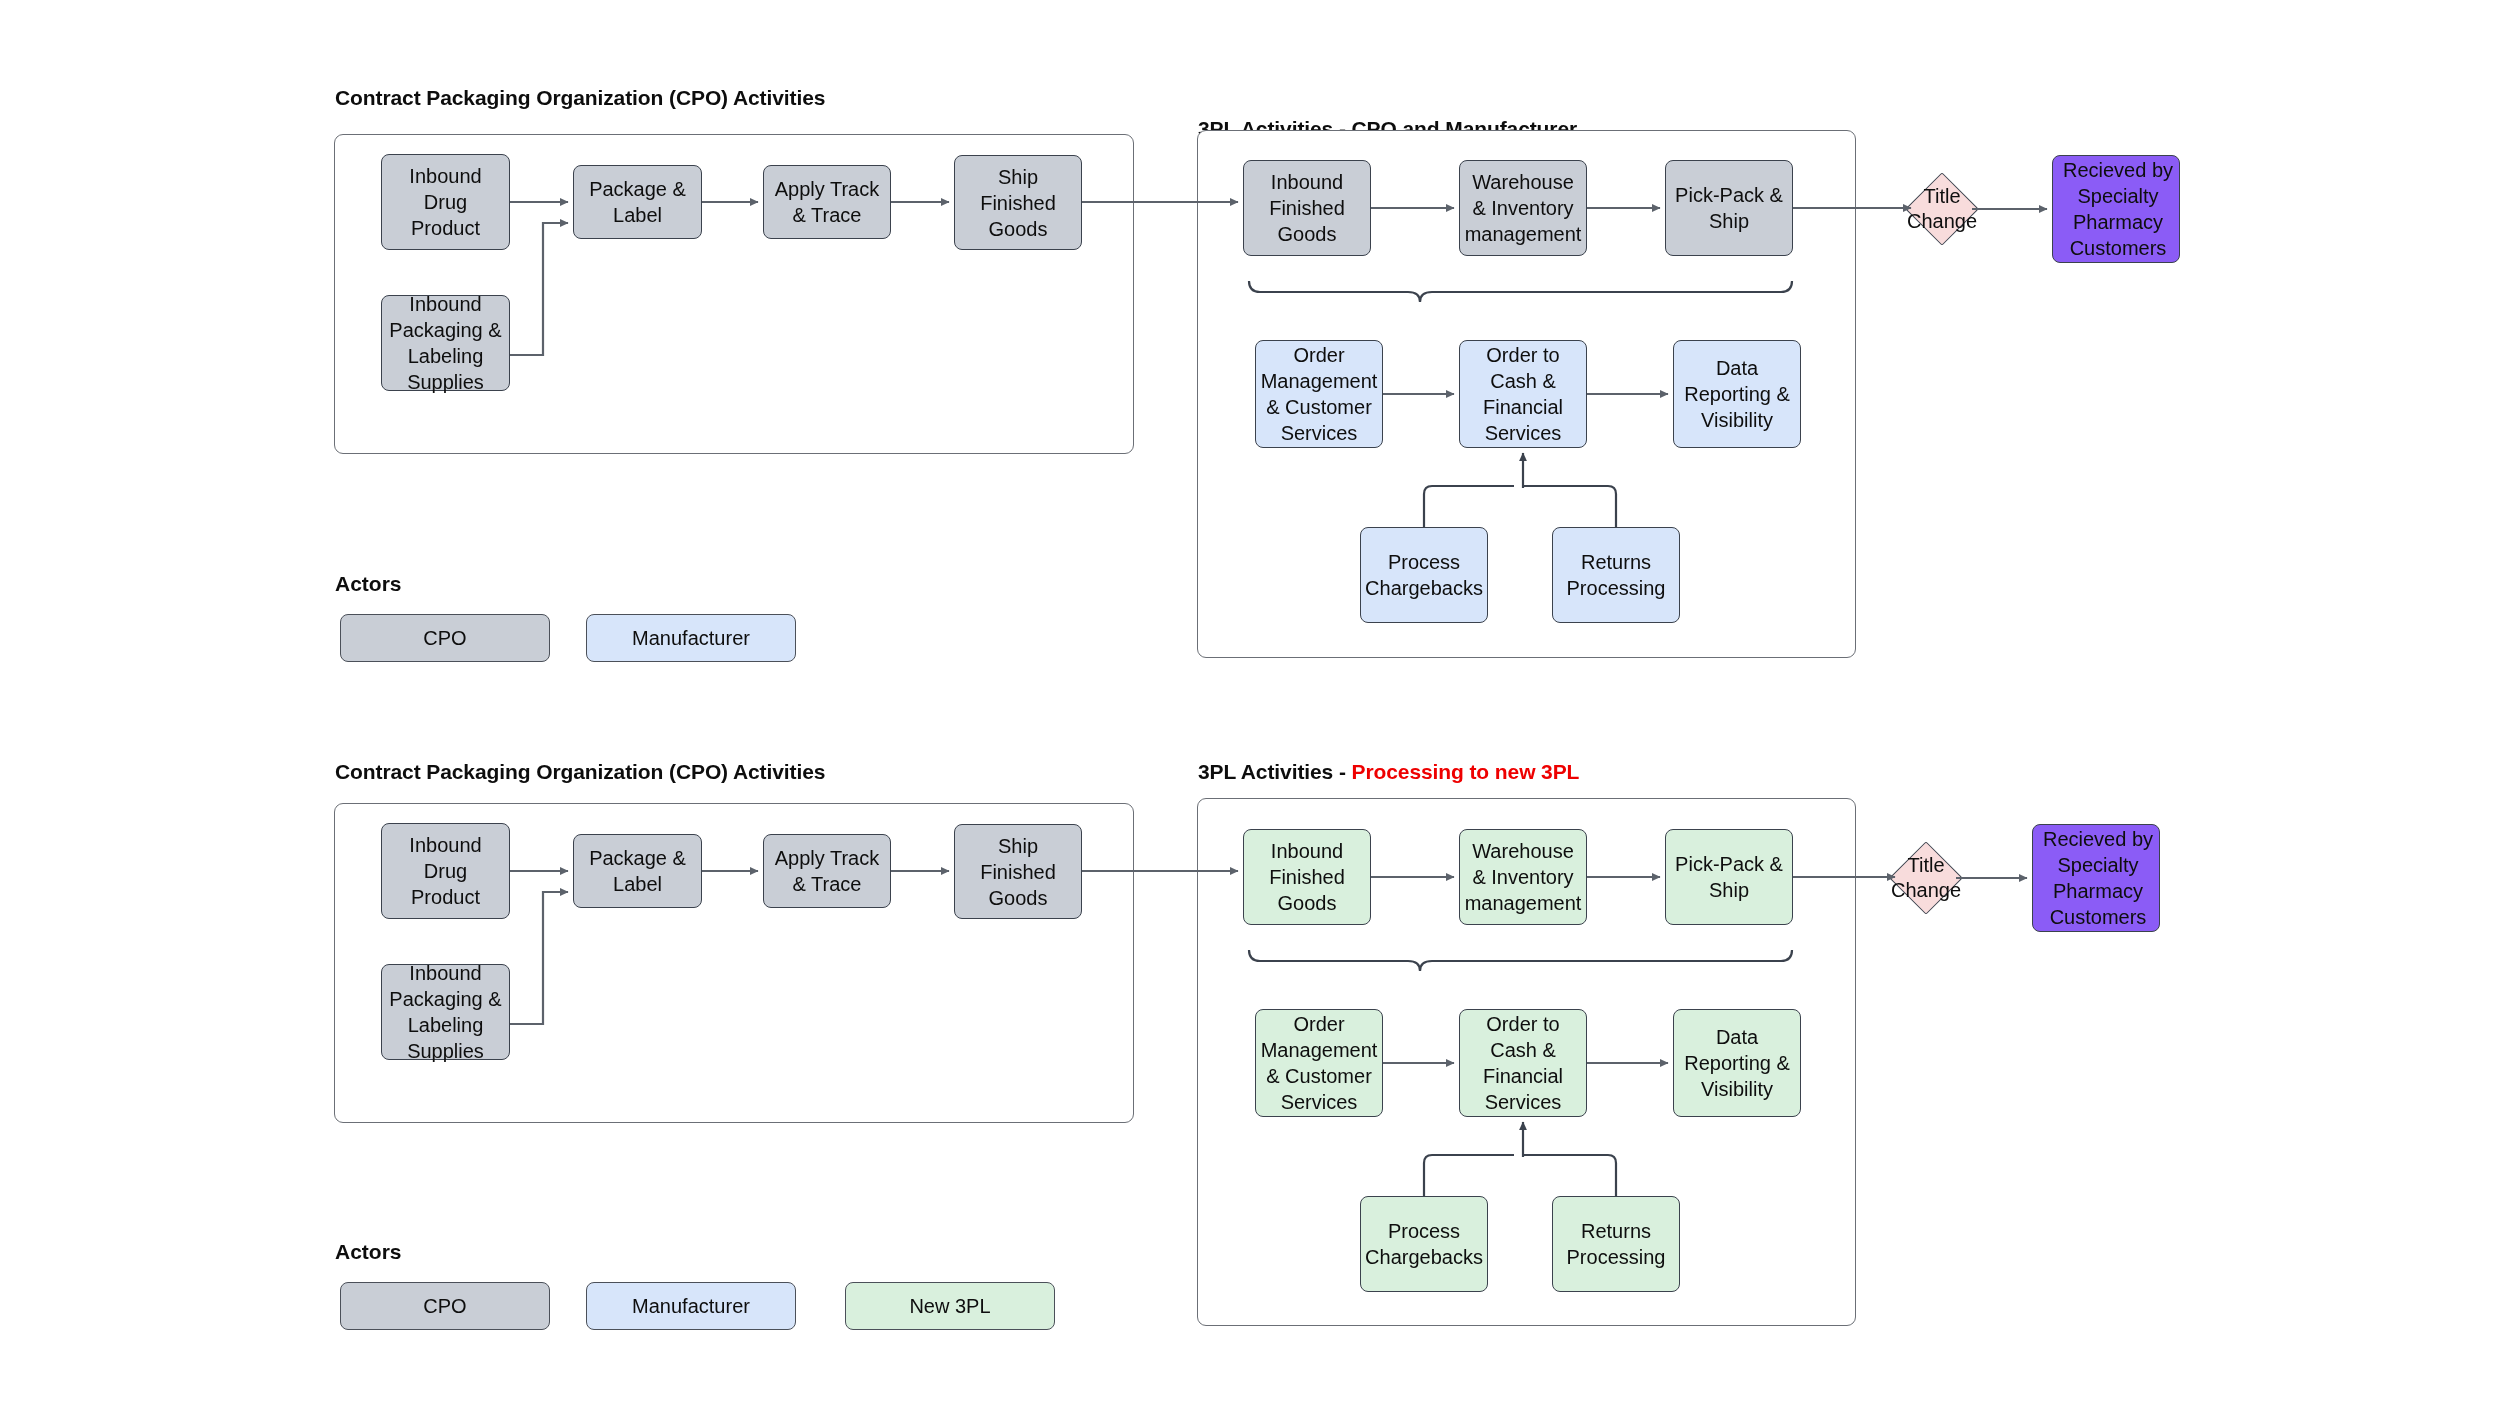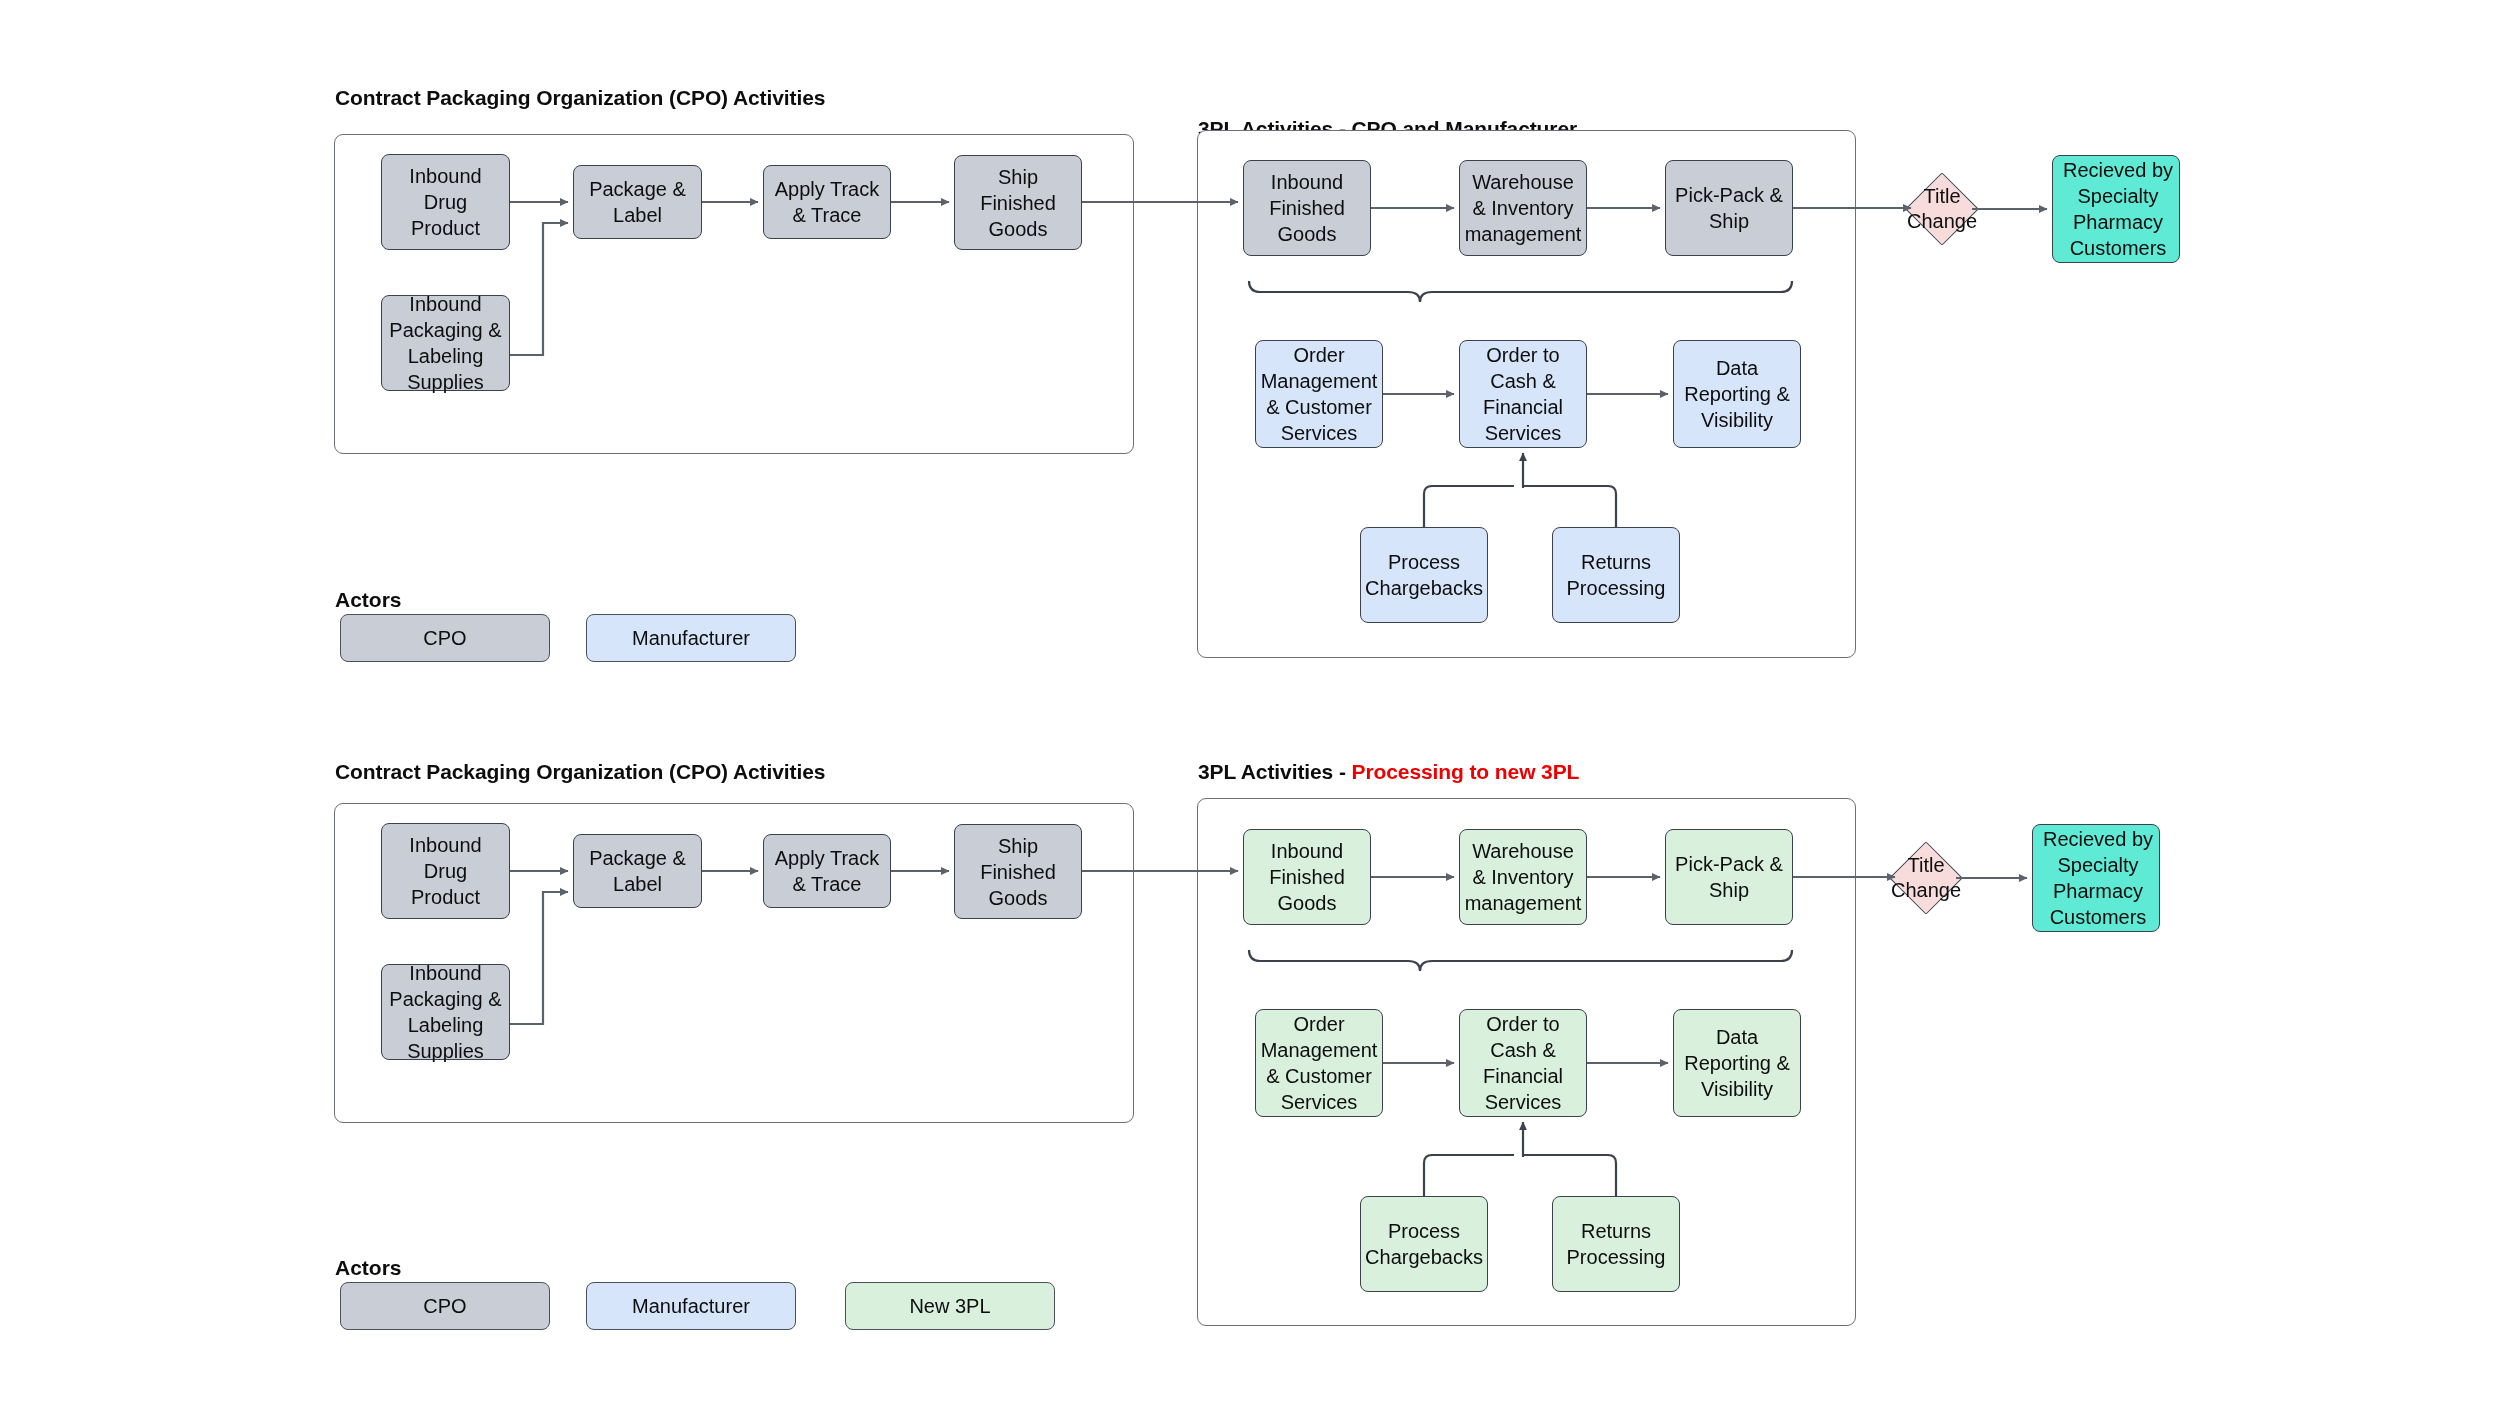--- a/index.html
+++ b/index.html
@@ -29,37 +29,37 @@
     border:1.8px solid #3b424d;border-radius:8px;
     display:flex;align-items:center;justify-content:center;
     text-align:center;line-height:1.30;
     font-size:20px;color:#0e0e0e;
     padding:2px 4px;
     white-space:pre-line;
   }
   .fill-grey{background:#c9ced6;}
   .fill-blue{background:#d7e5fa;}
   .fill-green{background:#d9f0dd;}
-  .fill-white{background:#5eead4;padding-left:8px;}
+  .fill-white{background:#8b5cf6;padding-left:8px;}
 
   
   .diamond-wrap{position:absolute;}
   .diamond-shape{
     position:absolute;left:0;top:0;width:100%;height:100%;
     background:#f8dcdc;border:1.8px solid #3b424d;
     transform:rotate(45deg);box-sizing:border-box;border-radius:2px;
   }
   .diamond-label{
     position:absolute;left:50%;top:50%;transform:translate(-50%,-50%);
     font-size:20px;line-height:1.25;text-align:center;white-space:pre-line;
     color:#0e0e0e;width:120px;
   }
 
   
-  .legend-title{position:absolute;font-size:21px;font-weight:bold;color:#0d0d0d;margin-top:16px;}
+  .legend-title{position:absolute;font-size:21px;font-weight:bold;color:#0d0d0d;}
   .legend-chip{
     position:absolute;box-sizing:border-box;height:48px;
     border:1.8px solid #4b5059;border-radius:8px;
     display:flex;align-items:center;justify-content:center;
     font-size:20px;color:#0e0e0e;
   }
 
   
   .svg-layer{position:absolute;left:0;top:0;width:2500px;height:1406px;
              pointer-events:none;overflow:visible;}

